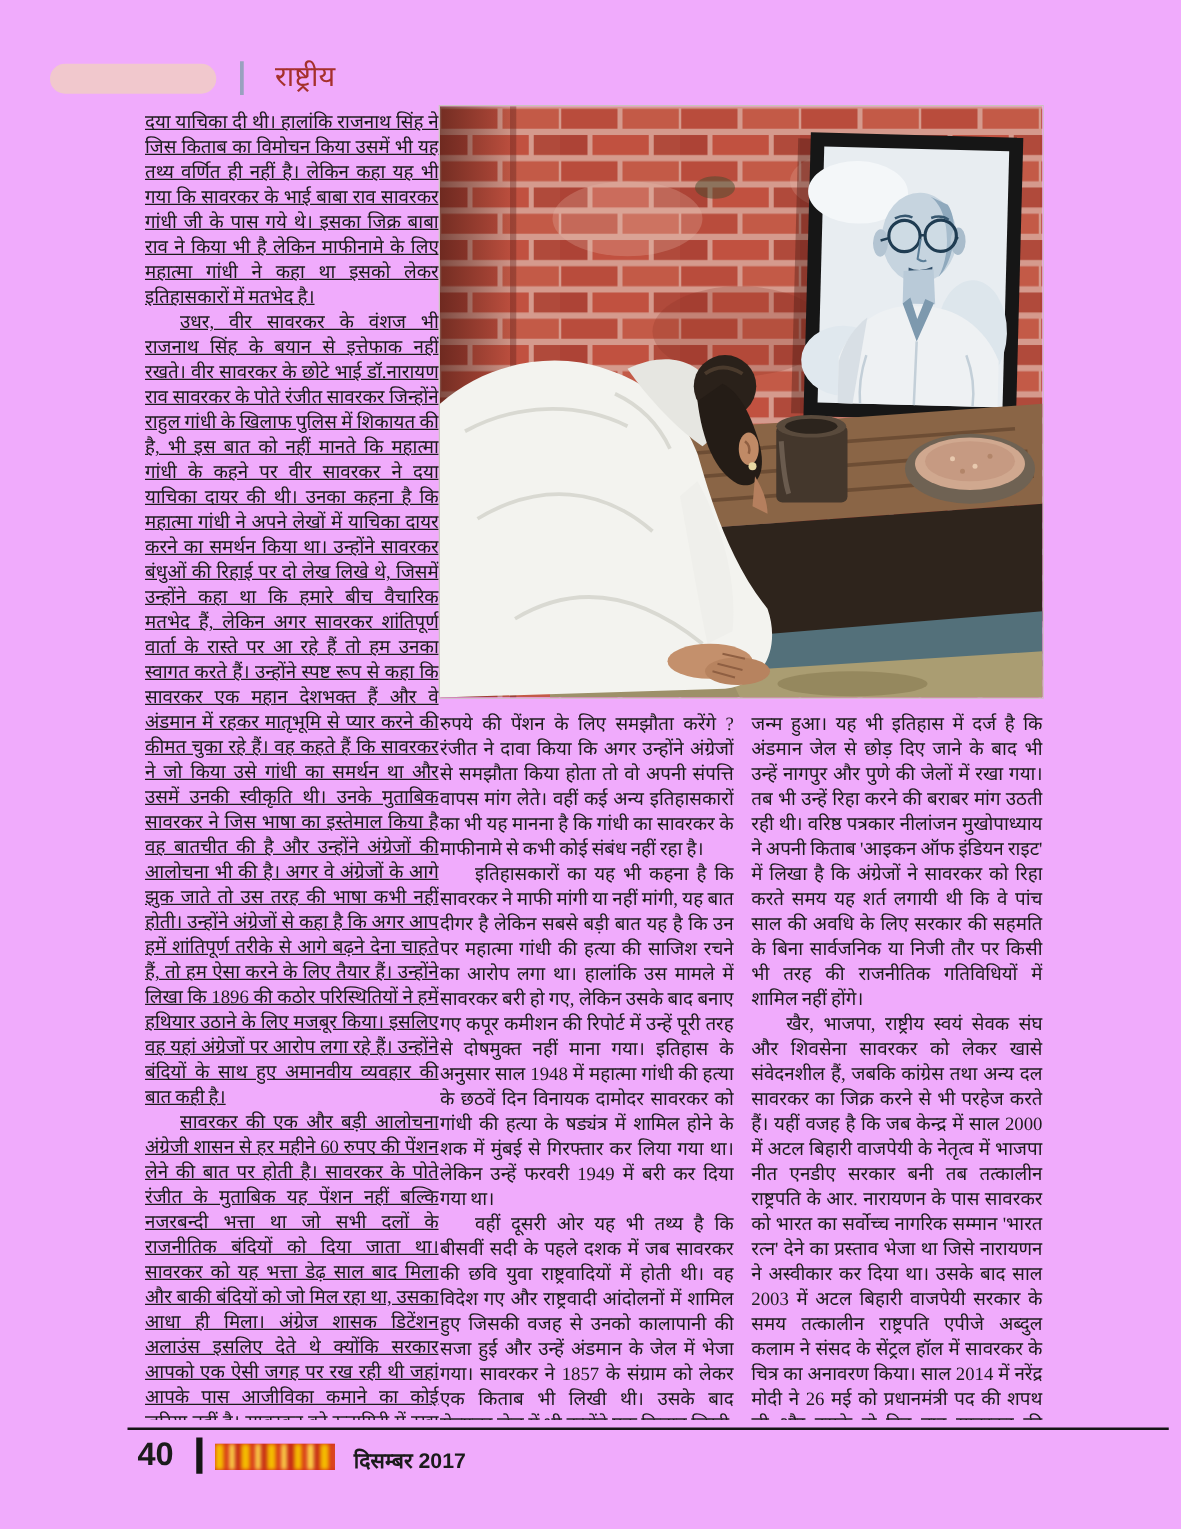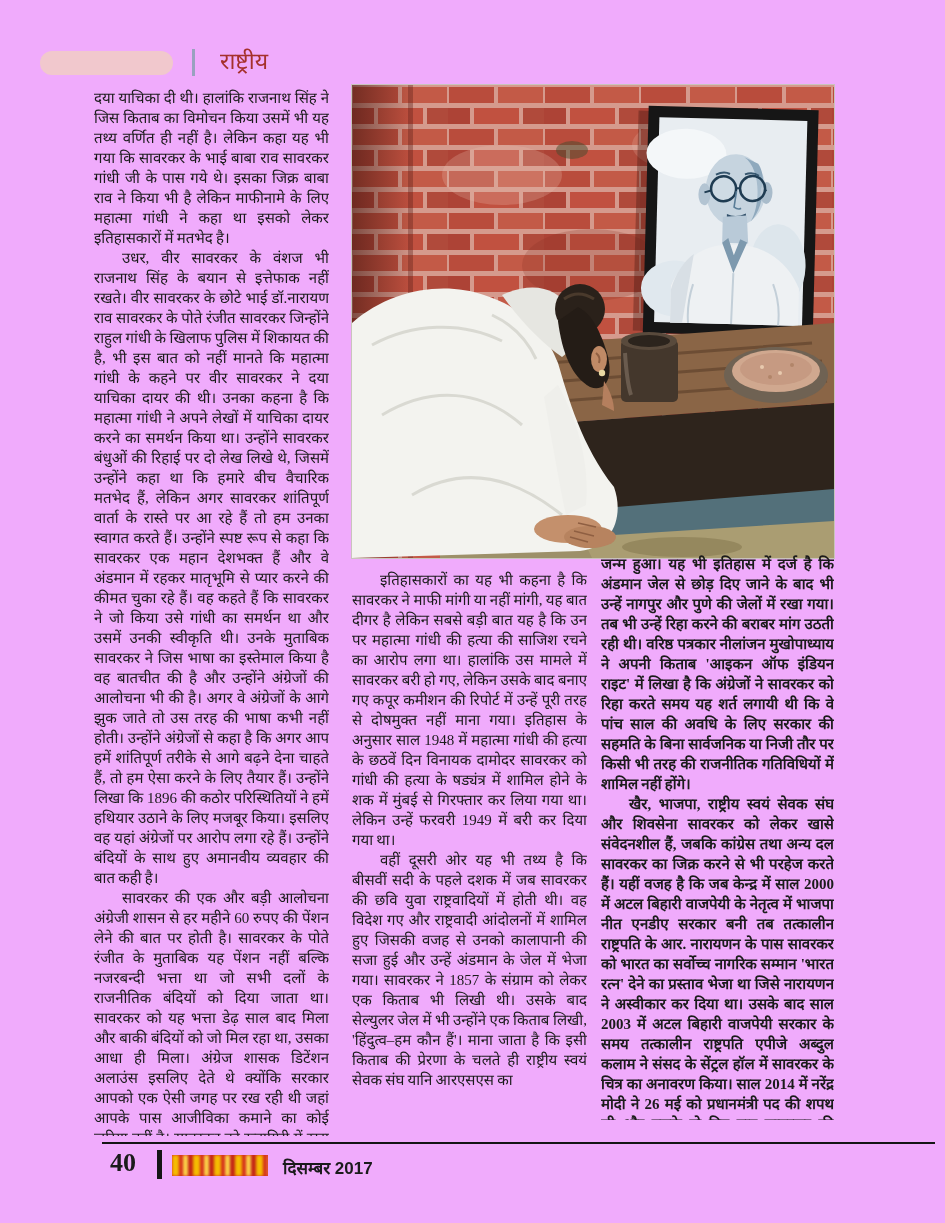--- a/index.html
+++ b/index.html
@@ -11,31 +11,31 @@
   
   .masthead-pill{position:absolute;left:40px;top:51px;width:133px;height:24px;
     background:#f1c8cd;border-radius:12px;}
   .head-divider{position:absolute;left:192px;top:49px;width:3px;height:27px;background:#99a1bf;}
   .section-title{position:absolute;left:220px;top:44px;font-size:23px;color:#a5302c;}
   
   .col{position:absolute;overflow:hidden;}
   .col p{margin:0;font-size:15px;line-height:20px;text-align:justify;text-indent:28px;
     word-spacing:-0.5px;}
   .col p.cont{text-indent:0;}
-  .col1{left:94px;top:88px;width:235px;height:1048px;}
+  .col1{left:116px;top:88px;width:235px;height:1048px;text-decoration:underline;}
   .col2{left:352px;top:570px;width:235px;height:566px;}
-  .col3{left:601px;top:554px;width:233px;height:566px;font-weight:bold;}
+  .col3{left:601px;top:570px;width:233px;height:566px;}
   
   .photo{position:absolute;left:352px;top:85px;width:482px;height:473px;
     box-shadow:0 0 0 1px #c9c3bd;}
   .photo svg{display:block;}
   
   .footer-rule{position:absolute;left:102px;top:1142px;width:833px;height:2px;background:#151515;}
   .footer-pageno{position:absolute;left:110px;top:1148px;font-size:26px;font-weight:bold;
-    font-family:Liberation Serif, serif;}
+    font-family:Liberation Sans, sans-serif;}
   .footer-bar{position:absolute;left:157px;top:1150px;width:5px;height:29px;background:#151515;}
   .footer-masthead{position:absolute;left:172px;top:1155px;width:96px;height:21px;
     background:#d3261a;overflow:hidden;}
   .footer-masthead .blur{width:100%;height:100%;
     background:repeating-linear-gradient(90deg,#f7c500 0 7px,#d3261a 7px 11px,#ffdf4d 11px 16px,#c22015 16px 21px);
     filter:blur(1.6px);opacity:.95;}
   .footer-date{position:absolute;left:283px;top:1156px;font-size:17px;font-weight:bold;
     font-family:"Liberation Sans","DejaVu Sans",sans-serif;}
 </style>
 </head>
@@ -160,20 +160,21 @@
         <g>
           <ellipse cx="216" cy="444" rx="34" ry="14" fill="#c4906c"></ellipse>
           <ellipse cx="238" cy="452" rx="26" ry="11" fill="#b7835f"></ellipse>
           <path d="M226,438 l18,4 M222,446 l20,5 M218,452 l18,5" stroke="#8f5f42" stroke-width="1.5" fill="none"></path>
         </g>
       </g>
     </svg>
   </div>
 
   <div class="col col2">
+    <p class="cont">रुपये की पेंशन के लिए समझौता करेंगे ? रंजीत ने दावा किया कि अगर उन्होंने अंग्रेजों से समझौता किया होता तो वो अपनी संपत्ति वापस मांग लेते। वहीं कई अन्य इतिहासकारों का भी यह मानना है कि गांधी का सावरकर के माफीनामे से कभी कोई संबंध नहीं रहा है।</p>
     <p>इतिहासकारों का यह भी कहना है कि सावरकर ने माफी मांगी या नहीं मांगी, यह बात दीगर है लेकिन सबसे बड़ी बात यह है कि उन पर महात्मा गांधी की हत्या की साजिश रचने का आरोप लगा था। हालांकि उस मामले में सावरकर बरी हो गए, लेकिन उसके बाद बनाए गए कपूर कमीशन की रिपोर्ट में उन्हें पूरी तरह से दोषमुक्त नहीं माना गया। इतिहास के अनुसार साल 1948 में महात्मा गांधी की हत्या के छठवें दिन विनायक दामोदर सावरकर को गांधी की हत्या के षड्यंत्र में शामिल होने के शक में मुंबई से गिरफ्तार कर लिया गया था। लेकिन उन्हें फरवरी 1949 में बरी कर दिया गया था।</p>
     <p>वहीं दूसरी ओर यह भी तथ्य है कि बीसवीं सदी के पहले दशक में जब सावरकर की छवि युवा राष्ट्रवादियों में होती थी। वह विदेश गए और राष्ट्रवादी आंदोलनों में शामिल हुए जिसकी वजह से उनको कालापानी की सजा हुई और उन्हें अंडमान के जेल में भेजा गया। सावरकर ने 1857 के संग्राम को लेकर एक किताब भी लिखी थी। उसके बाद सेल्युलर जेल में भी उन्होंने एक किताब लिखी, 'हिंदुत्व–हम कौन हैं'। माना जाता है कि इसी किताब की प्रेरणा के चलते ही राष्ट्रीय स्वयं सेवक संघ यानि आरएसएस का</p>
   </div>
 
   <div class="col col3">
     <p class="cont">जन्म हुआ। यह भी इतिहास में दर्ज है कि अंडमान जेल से छोड़ दिए जाने के बाद भी उन्हें नागपुर और पुणे की जेलों में रखा गया। तब भी उन्हें रिहा करने की बराबर मांग उठती रही थी। वरिष्ठ पत्रकार नीलांजन मुखोपाध्याय ने अपनी किताब 'आइकन ऑफ इंडियन राइट' में लिखा है कि अंग्रेजों ने सावरकर को रिहा करते समय यह शर्त लगायी थी कि वे पांच साल की अवधि के लिए सरकार की सहमति के बिना सार्वजनिक या निजी तौर पर किसी भी तरह की राजनीतिक गतिविधियों में शामिल नहीं होंगे।</p>
     <p>खैर, भाजपा, राष्ट्रीय स्वयं सेवक संघ और शिवसेना सावरकर को लेकर खासे संवेदनशील हैं, जबकि कांग्रेस तथा अन्य दल सावरकर का जिक्र करने से भी परहेज करते हैं। यहीं वजह है कि जब केन्द्र में साल 2000 में अटल बिहारी वाजपेयी के नेतृत्व में भाजपा नीत एनडीए सरकार बनी तब तत्कालीन राष्ट्रपति के आर. नारायणन के पास सावरकर को भारत का सर्वोच्च नागरिक सम्मान 'भारत रत्न' देने का प्रस्ताव भेजा था जिसे नारायणन ने अस्वीकार कर दिया था। उसके बाद साल 2003 में अटल बिहारी वाजपेयी सरकार के समय तत्कालीन राष्ट्रपति एपीजे अब्दुल कलाम ने संसद के सेंट्रल हॉल में सावरकर के चित्र का अनावरण किया। साल 2014 में नरेंद्र मोदी ने 26 मई को प्रधानमंत्री पद की शपथ ली और उसके दो दिन बाद सावरकर की 131वीं जन्म तिथि पर संसद भवन में सावरकर के उसी चित्र के सामने सिर झुकाकर उन्हें श्रद्धांजलि दी। उस समय पूरे विपक्ष ने इस आयोजन का बहिष्कार</p>
   </div>
 
   <div class="footer-rule"></div>

